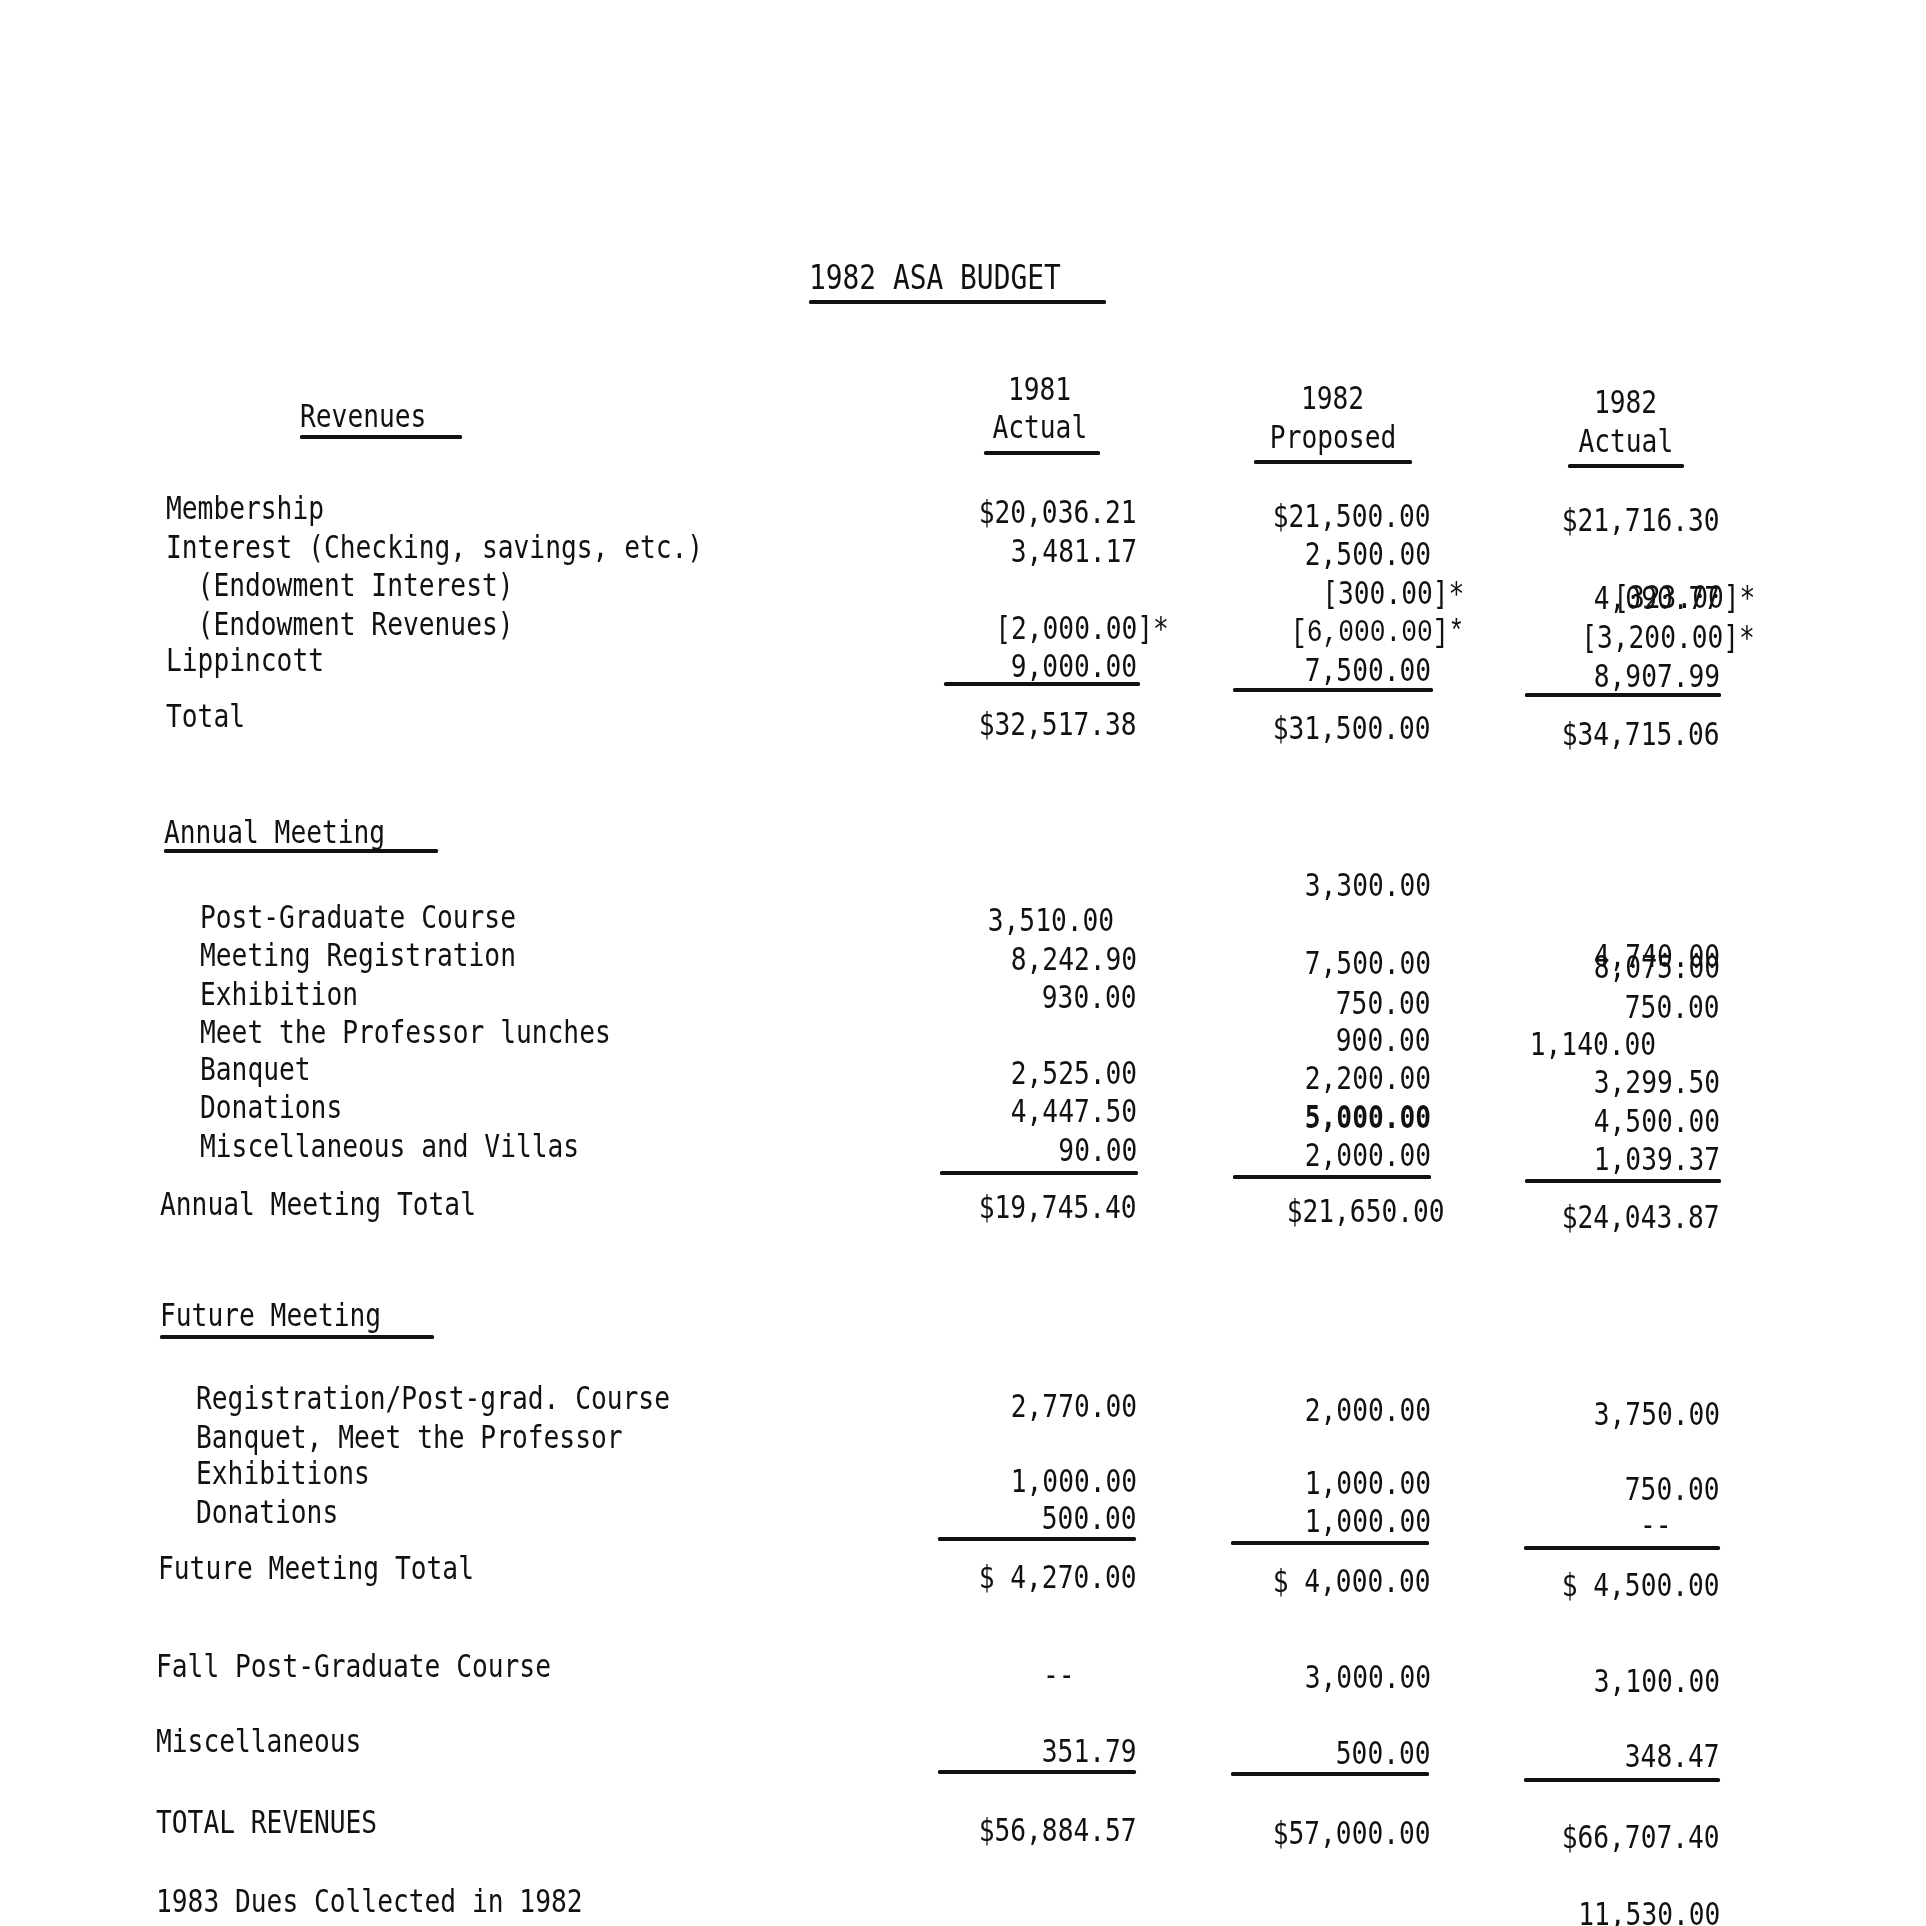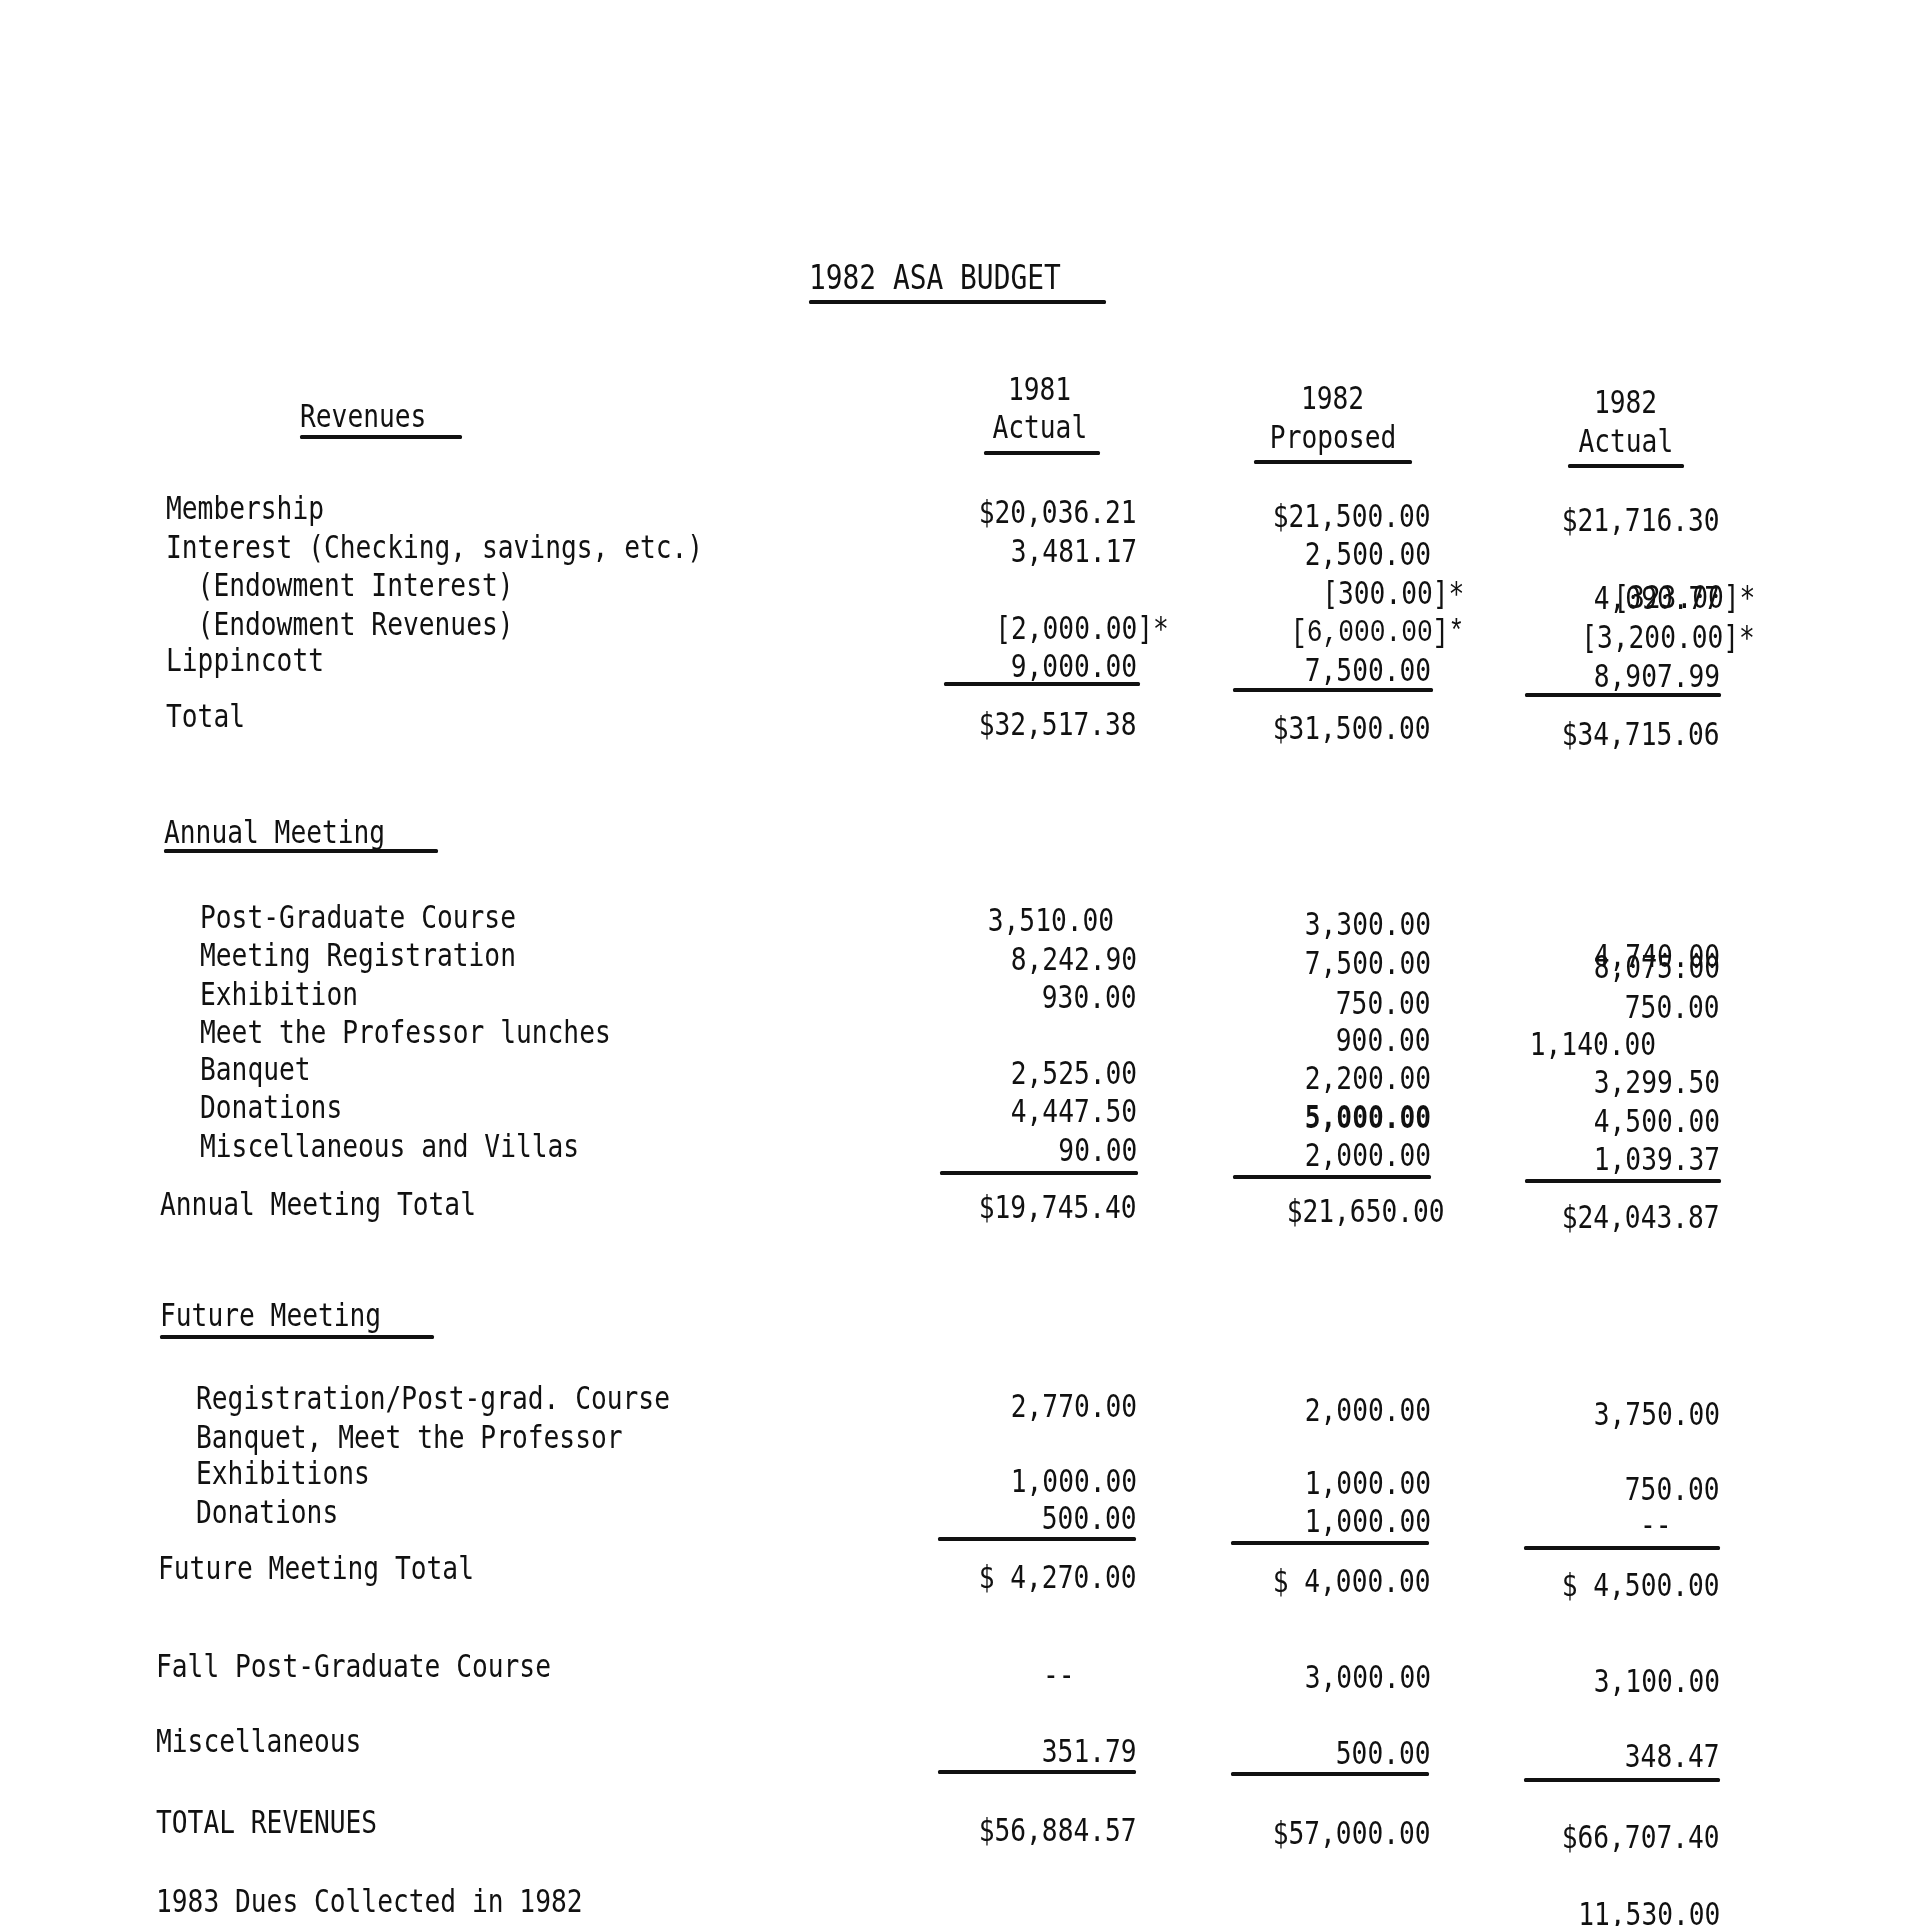--- a/index.html
+++ b/index.html
@@ -65,21 +65,21 @@
 <div class="t" style="left:166px;top:697px;">Total</div>
 <div class="r" style="left:790px;top:705px;"><span>$32,517.38</span></div>
 <div class="r" style="left:1084px;top:709px;"><span>$31,500.00</span></div>
 <div class="r" style="left:1373px;top:715px;"><span>$34,715.06</span></div>
 
 <div class="t" style="left:164px;top:813px;">Annual Meeting</div>
 <div class="ul" style="left:164px;top:849px;width:274px;"></div>
 
 <div class="t" style="left:200px;top:898px;">Post-Graduate Course</div>
 <div class="r" style="left:767px;top:901px;"><span>3,510.00</span></div>
-<div class="r" style="left:1084px;top:905px;"><span>3,300.00</span></div>
+<div class="r" style="left:1084px;top:866px;"><span>3,300.00</span></div>
 <div class="r" style="left:1373px;top:909px;margin-top:28px;"><span>4,740.00</span></div>
 
 <div class="t" style="left:200px;top:936px;">Meeting Registration</div>
 <div class="r" style="left:790px;top:940px;"><span>8,242.90</span></div>
 <div class="r" style="left:1084px;top:944px;"><span>7,500.00</span></div>
 <div class="r" style="left:1373px;top:948px;"><span>8,075.00</span></div>
 
 <div class="t" style="left:200px;top:975px;">Exhibition</div>
 <div class="r" style="left:790px;top:978px;"><span>930.00</span></div>
 <div class="r" style="left:1084px;top:984px;"><span>750.00</span></div>

